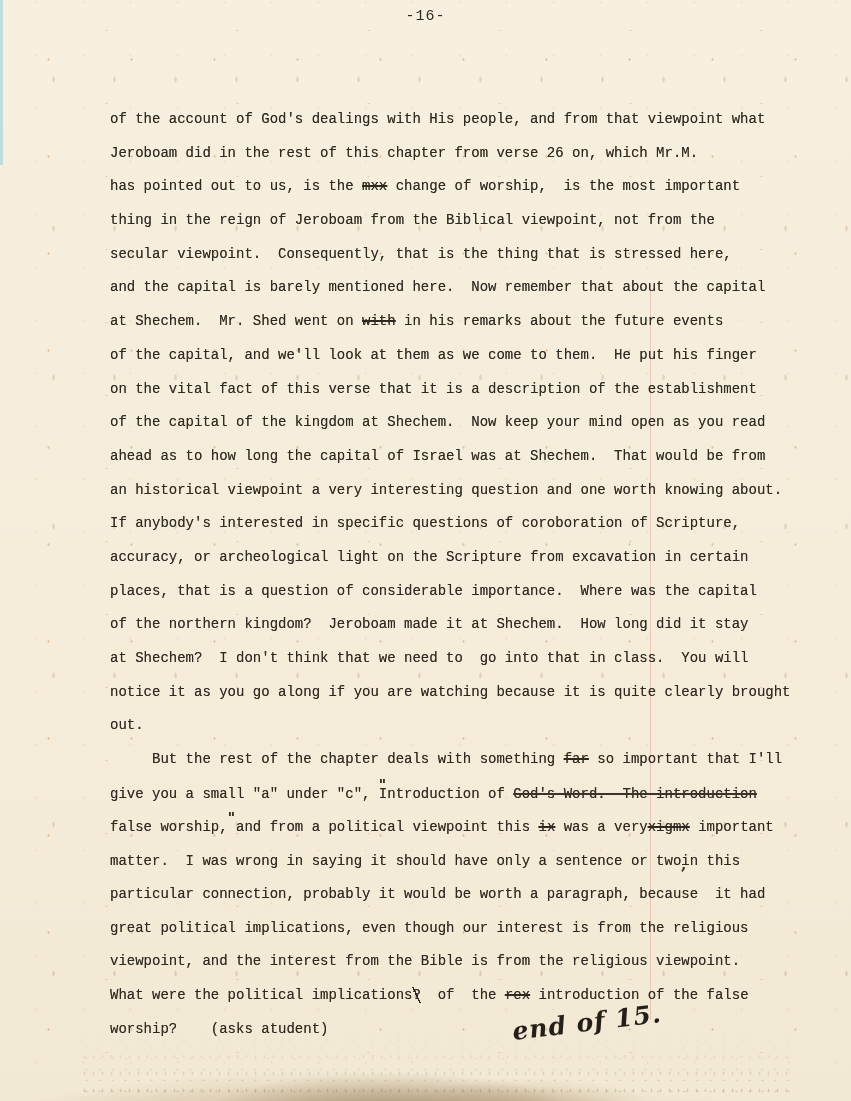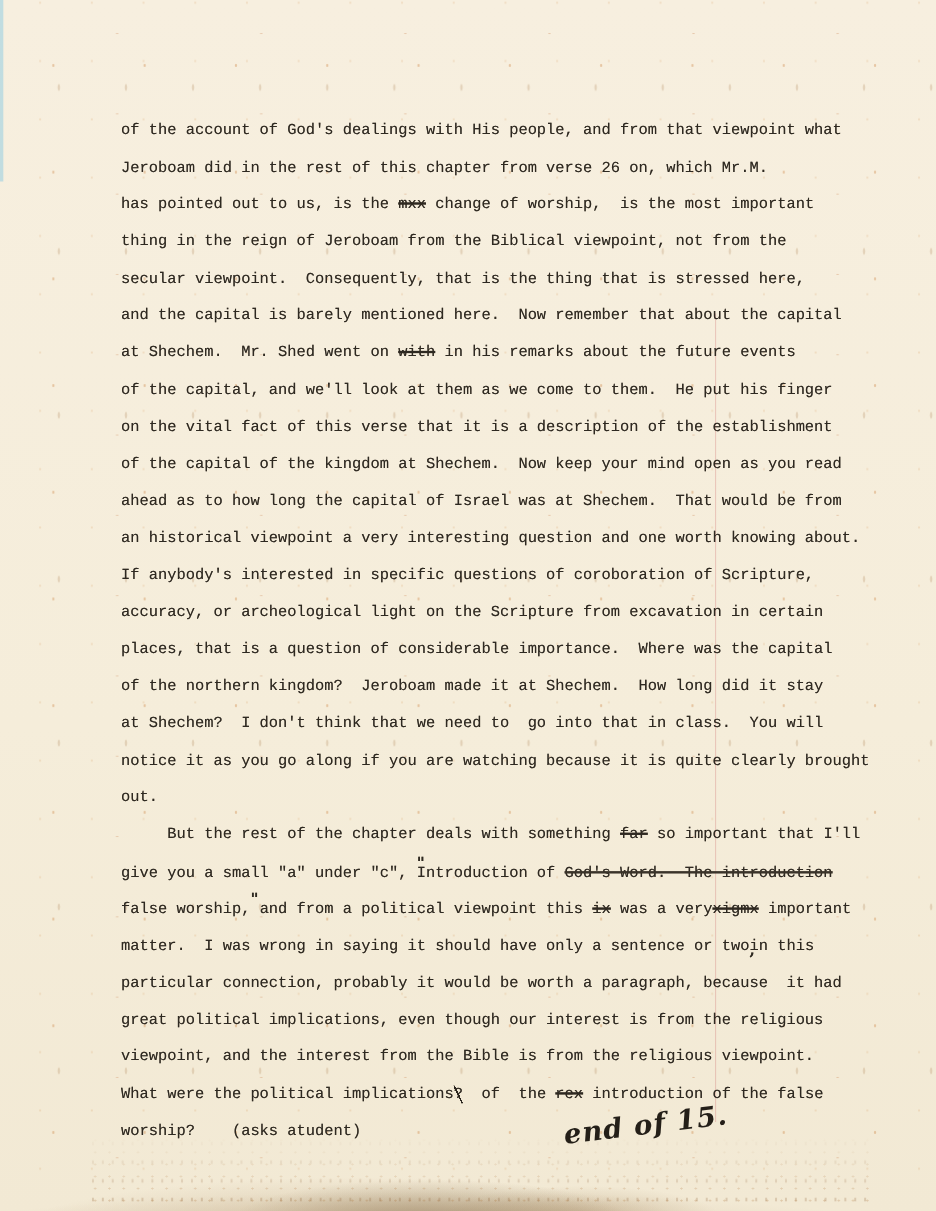--- a/index.html
+++ b/index.html
@@ -87,20 +87,21 @@
   }
 </style>
 </head>
 <body>
 
 <div class="page">
   <div class="speckles"></div>
   <div class="edge-sliver"></div>
   <div class="red-line"></div>
 
+  <div class="page-number">-16-</div>
 
   <div class="text" id="text-block"><div class="line"><span>of the account of God's dealings with His people, and from that viewpoint what</span></div><div class="line"><span>Jeroboam did in the rest of this chapter from verse 26 on, which Mr.M.</span></div><div class="line"><span>has pointed out to us, is the </span><span class="overstrike">mxx</span><span> change of worship,  is the most important</span></div><div class="line"><span>thing in the reign of Jeroboam from the Biblical viewpoint, not from the</span></div><div class="line"><span>secular viewpoint.  Consequently, that is the thing that is stressed here,</span></div><div class="line"><span>and the capital is barely mentioned here.  Now remember that about the capital</span></div><div class="line"><span>at Shechem.  Mr. Shed went on </span><span class="overstrike">with</span><span> in his remarks about the future events</span></div><div class="line"><span>of the capital, and we'll look at them as we come to them.  He put his finger</span></div><div class="line"><span>on the vital fact of this verse that it is a description of the establishment</span></div><div class="line"><span>of the capital of the kingdom at Shechem.  Now keep your mind open as you read</span></div><div class="line"><span>ahead as to how long the capital of Israel was at Shechem.  That would be from</span></div><div class="line"><span>an historical viewpoint a very interesting question and one worth knowing about.</span></div><div class="line"><span>If anybody's interested in specific questions of coroboration of Scripture,</span></div><div class="line"><span>accuracy, or archeological light on the Scripture from excavation in certain</span></div><div class="line"><span>places, that is a question of considerable importance.  Where was the capital</span></div><div class="line"><span>of the northern kingdom?  Jeroboam made it at Shechem.  How long did it stay</span></div><div class="line"><span>at Shechem?  I don't think that we need to  go into that in class.  You will</span></div><div class="line"><span>notice it as you go along if you are watching because it is quite clearly brought</span></div><div class="line"><span>out.</span></div><div class="line"><span>     But the rest of the chapter deals with something </span><span class="overstrike">far</span><span> so important that I'll</span></div><div class="line"><span>give you a small "a" under "c", </span><span class="hand-insert">"</span><span>Introduction of </span><span class="pen-strike">God's Word.  The introduction</span></div><div class="line"><span>false worship,</span><span class="hand-insert">"</span><span> and from a political viewpoint this </span><span class="overstrike">ix</span><span> was a very</span><span class="overstrike">xigmx</span><span> important</span></div><div class="line"><span>matter.  I was wrong in saying it should have only a sentence or two</span><span class="hand-insert-low">,</span><span>in this</span></div><div class="line"><span>particular connection, probably it would be worth a paragraph, because  it had</span></div><div class="line"><span>great political implications, even though our interest is from the religious</span></div><div class="line"><span>viewpoint, and the interest from the Bible is from the religious viewpoint.</span></div><div class="line"><span>What were the political implications</span><span class="slashed">?</span><span>  of  the </span><span class="overstrike">rex</span><span> introduction of the false</span></div><div class="line"><span>worship?    (asks atudent)</span></div></div>
 
   <div class="handwritten-note">end of 15.</div>
 
   <div class="stain"></div>
   <div class="stain-speck"></div>
 </div>
 
 </body></html>

